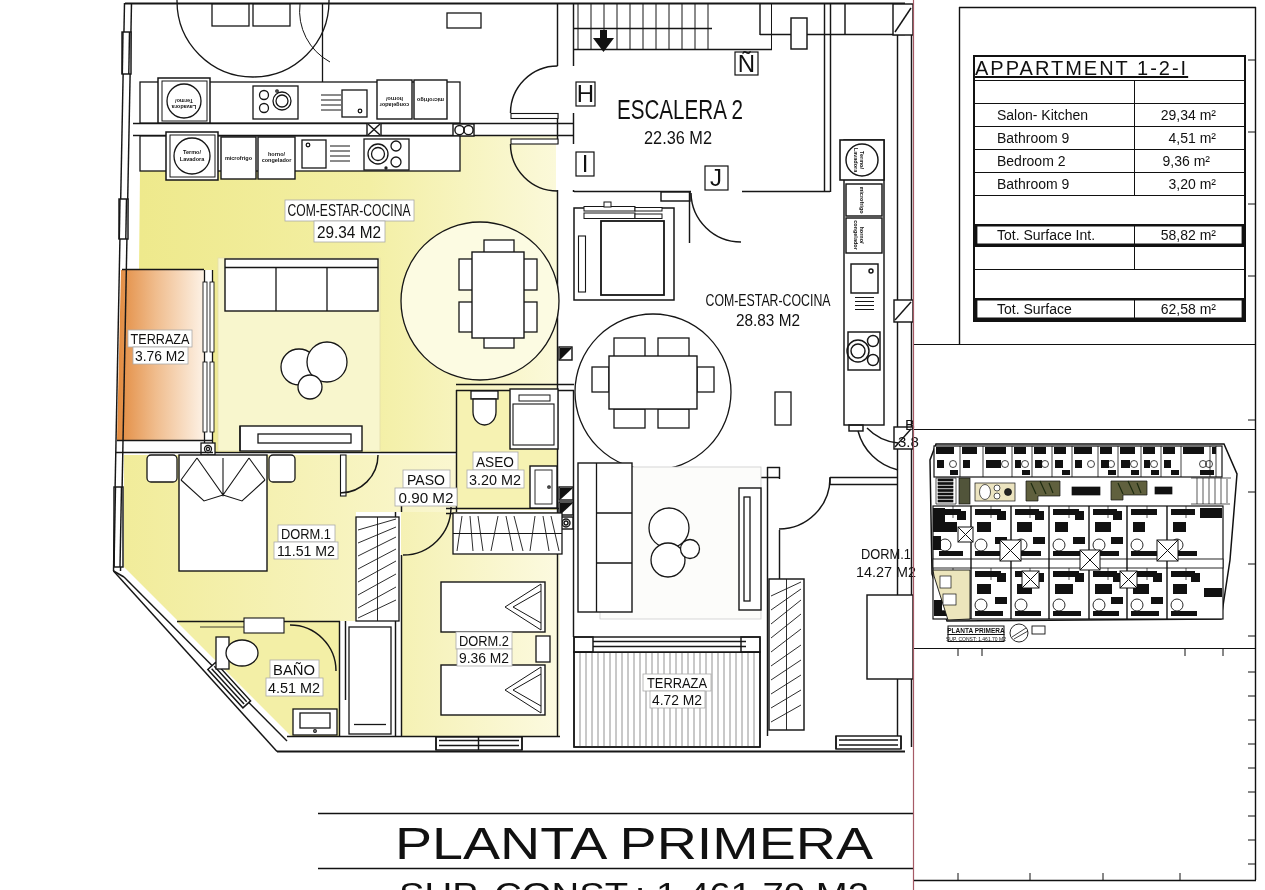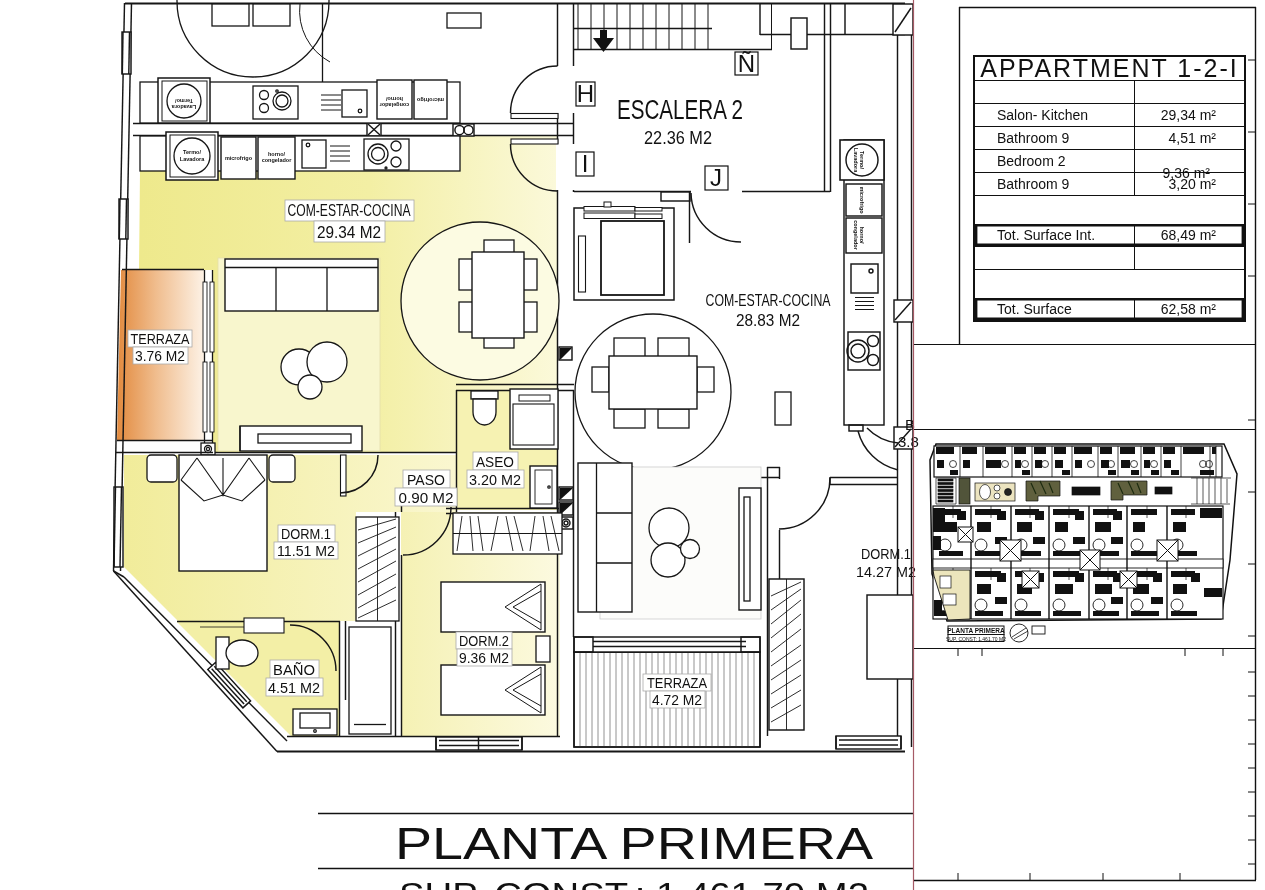--- a/index.html
+++ b/index.html
@@ -1,20 +1,20 @@
 <!DOCTYPE html>
 <html><head>
 <meta charset="utf-8">
 <style>
 html,body{margin:0;padding:0;width:1265px;height:890px;background:#fff;overflow:hidden;}
 body{font-family:"Liberation Sans",sans-serif;-webkit-font-smoothing:antialiased;}
 #page{position:relative;width:1265px;height:890px;}
 #plan{position:absolute;left:0;top:0;}
 #apttable{position:absolute;left:973px;top:55px;width:269px;border:2px solid #111;background:#fff;font-family:"Liberation Sans",sans-serif;}
-#apttable .hdr{height:23px;line-height:23px;text-align:center;font-size:25px;letter-spacing:2px;color:#111;border-bottom:1px solid #111;}
+#apttable .hdr{height:23px;line-height:23px;text-align:left;font-size:20px;letter-spacing:2px;color:#111;border-bottom:1px solid #111;text-decoration:underline;}
 #apttable .row{height:22px;line-height:22px;font-size:14px;color:#111;border-bottom:1px solid #111;position:relative;white-space:nowrap;}
 #apttable .row:last-child{border-bottom:none;text-align:right;}
 #apttable .lab{position:absolute;left:22px;top:0;}
 #apttable .val{position:absolute;right:28px;top:0;}
 #apttable .div{position:absolute;left:159px;top:0;bottom:0;width:1px;background:#111;}
 #apttable .bold{box-shadow:0 0 0 2.4px #111 inset;margin-top:28px; }
 </style>
 </head>
 <body>
 <div id="page">
@@ -1004,31 +1004,31 @@
         <span class="val">29,34 m²</span>
         <span class="div"></span>
       </div>
  <div class="row">
         <span class="lab">Bathroom 9</span>
         <span class="val">4,51 m²</span>
         <span class="div"></span>
       </div>
  <div class="row">
         <span class="lab">Bedroom 2</span>
-        <span class="val" style="right:34px;margin-top:12px;">9,36 m²</span>
+        <span class="val" style="right:34px;">9,36 m²</span>
         <span class="div"></span>
       </div>
  <div class="row">
         <span class="lab">Bathroom 9</span>
         <span class="val">3,20 m²</span>
         <span class="div"></span>
       </div>
  <div class="row bold">
         <span class="lab">Tot. Surface Int.</span>
-        <span class="val">68,49 m²</span>
+        <span class="val">58,82 m²</span>
         <span class="div"></span>
       </div>
  <div class="row">
         <span class="div"></span>
       </div>
  <div class="row bold">
         <span class="lab">Tot. Surface</span>
         <span class="val">62,58 m²</span>
         <span class="div"></span>
       </div>

